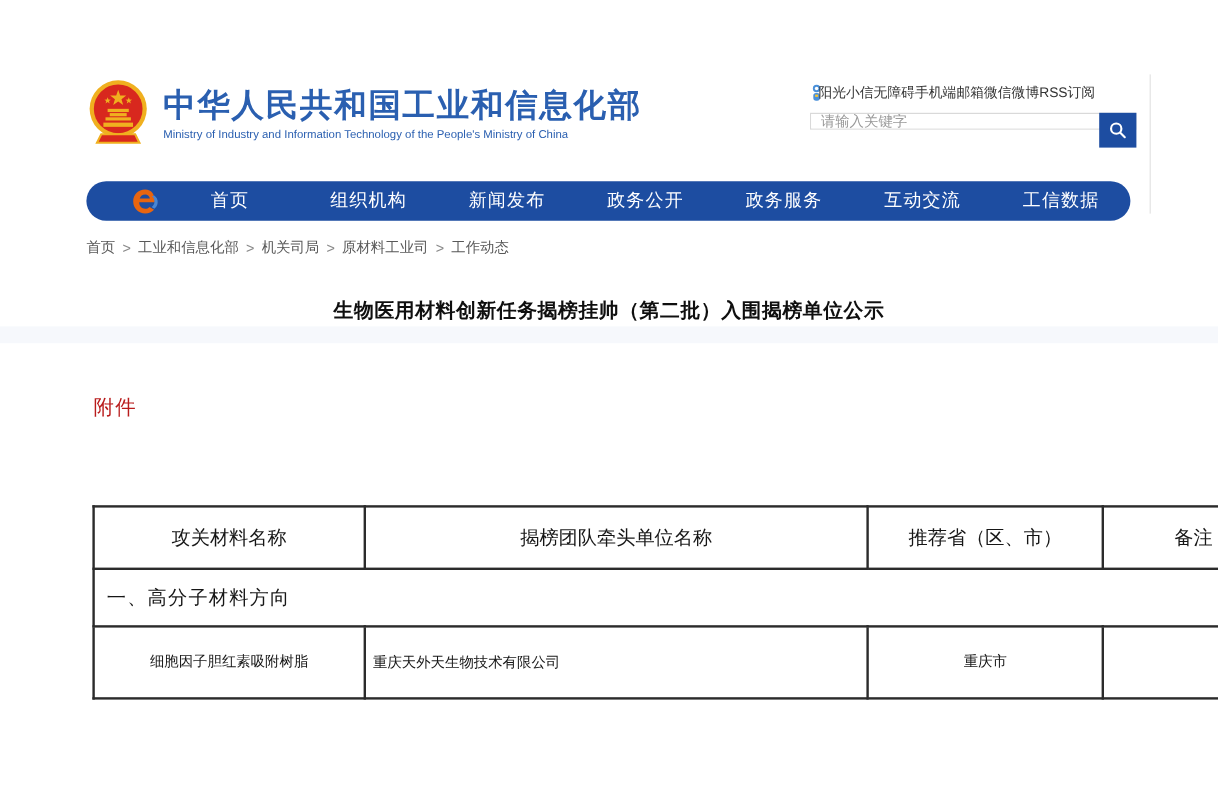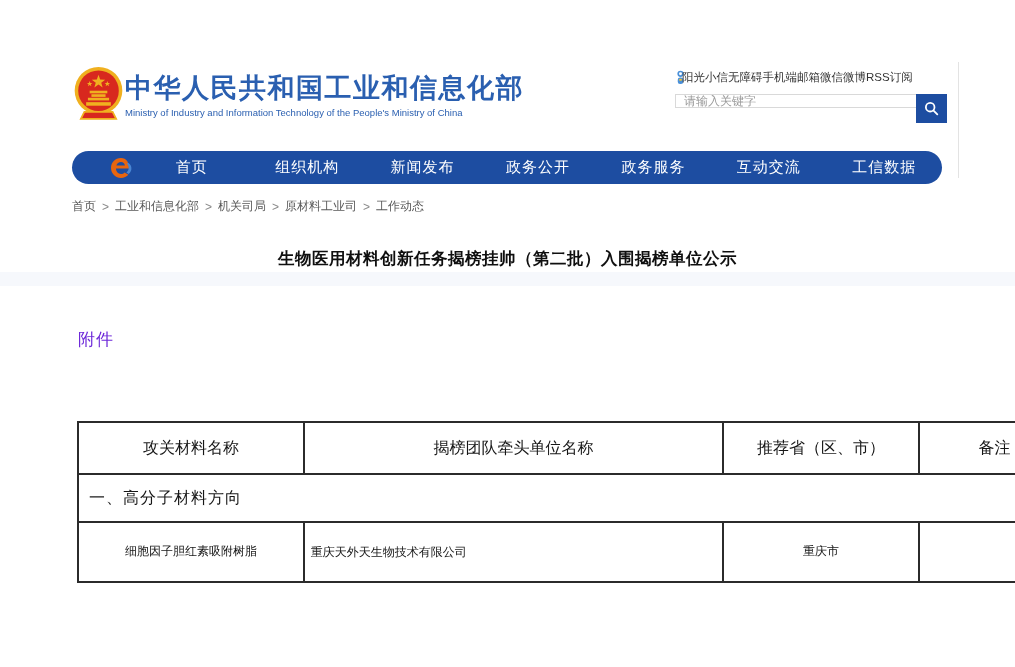--- a/index.html
+++ b/index.html
@@ -10,21 +10,21 @@
     background:#ffffff;
     font-family:"Liberation Sans", sans-serif;
     overflow:hidden;
   }
 
   
   .header {
     position:absolute; top:66px; left:72px; right:68px;
     display:flex; justify-content:space-between; align-items:flex-start;
   }
-  .brand { display:flex; align-items:center; }
+  .brand { display:flex; align-items:center; gap:11px; }
   .emblem { width:53px; height:60px; flex:0 0 auto; }
   .brand-text .cn {
     color:#2a5fb0; font-size:27px; font-weight:bold; letter-spacing:1.5px;
     line-height:1.1; white-space:nowrap;
   }
   .brand-text .en {
     color:#2a5fb0; font-size:9.5px; margin-top:4px; white-space:nowrap;
   }
 
   .header-right { width:272px; padding-top:4px; }
@@ -80,21 +80,21 @@
     position:absolute; top:248px; left:0; width:100%;
     text-align:center; font-size:16.5px; font-weight:bold; color:#0f0f0f;
     letter-spacing:0.5px;
   }
   .band {
     position:absolute; top:272px; left:0; width:100%; height:14px;
     background:#f6f8fc;
   }
   .attachment {
     position:absolute; top:328px; left:78px;
-    font-size:17px; color:#6d28d9; letter-spacing:1px;
+    font-size:17px; color:#b91c1c; letter-spacing:1px;
   }
   .table-title {
     position:absolute; top:374px; left:77px; width:861px;
     text-align:center; font-size:21px; font-weight:bold; color:#111;
     font-family:"Liberation Serif", serif; letter-spacing:0.5px;
   }
 
   
   .data-table {
     position:absolute; top:421px; left:77px; width:994px;

